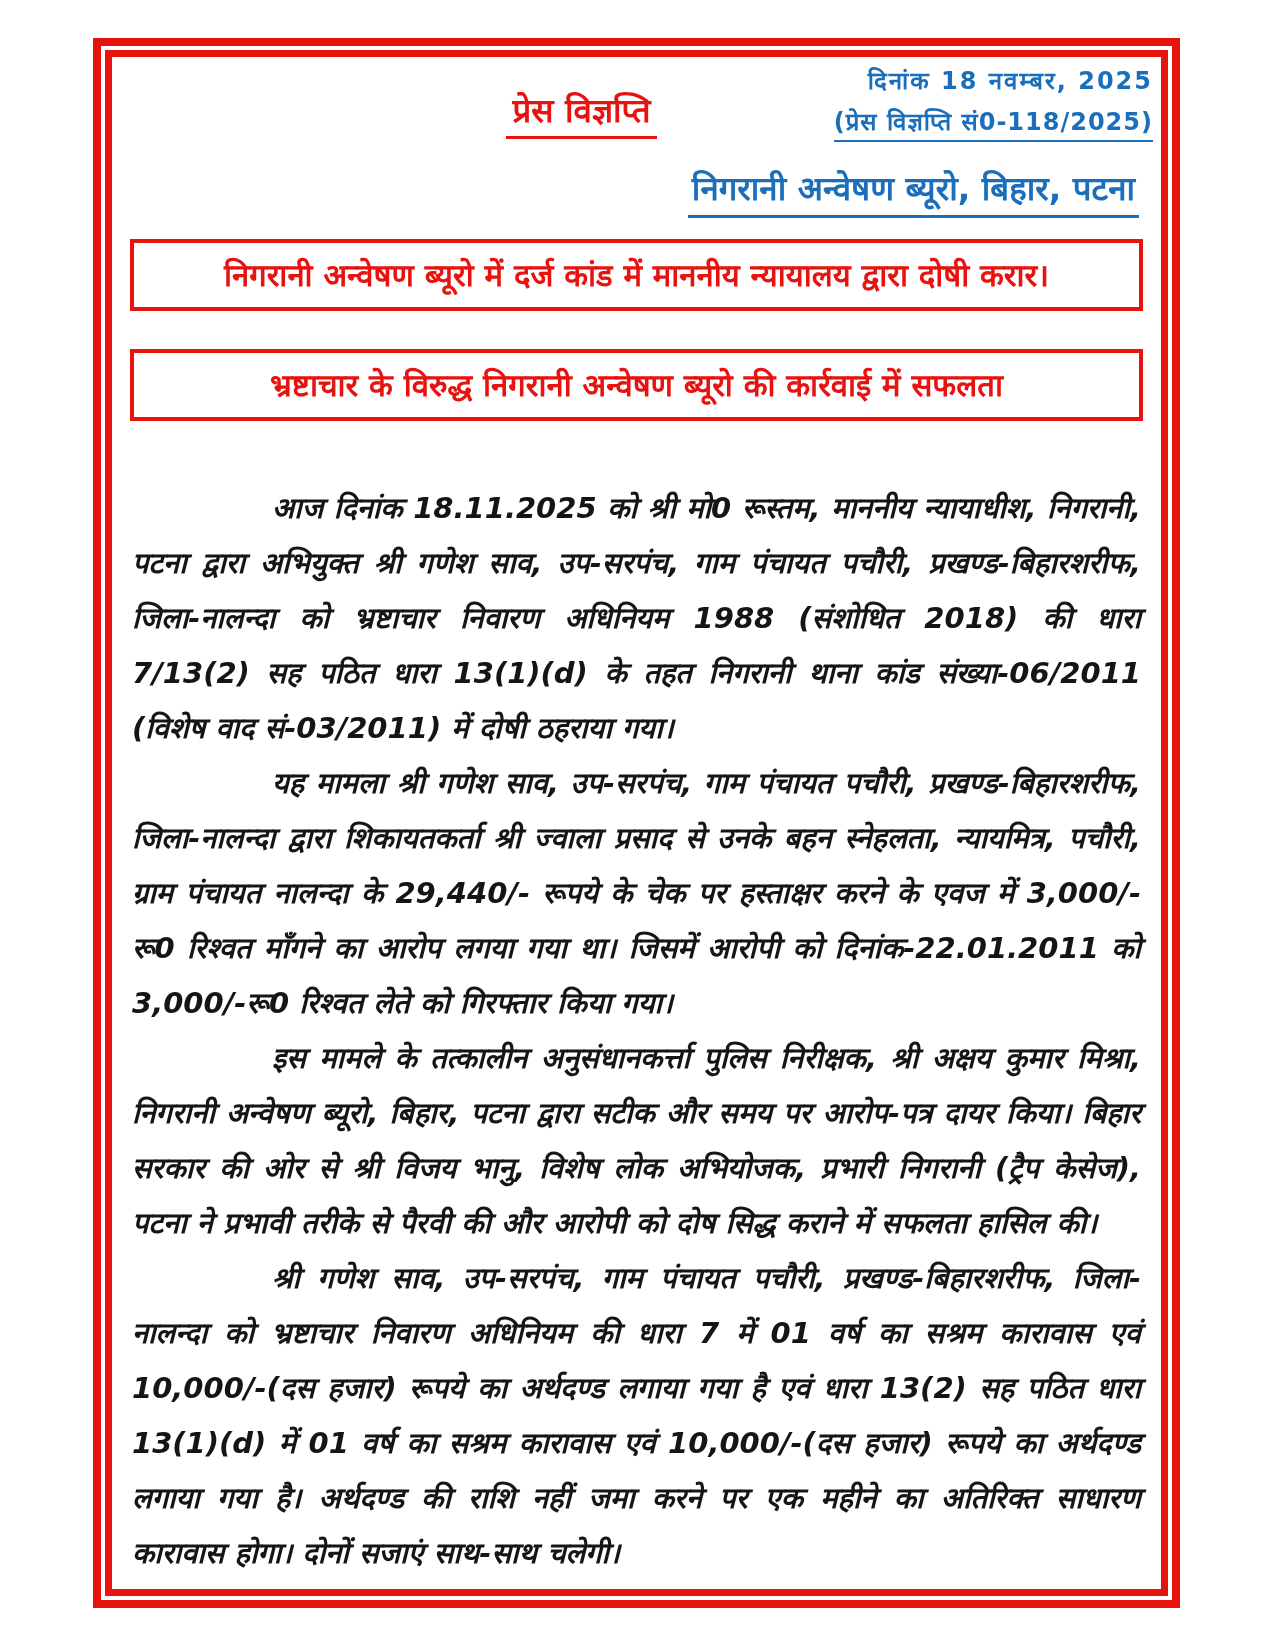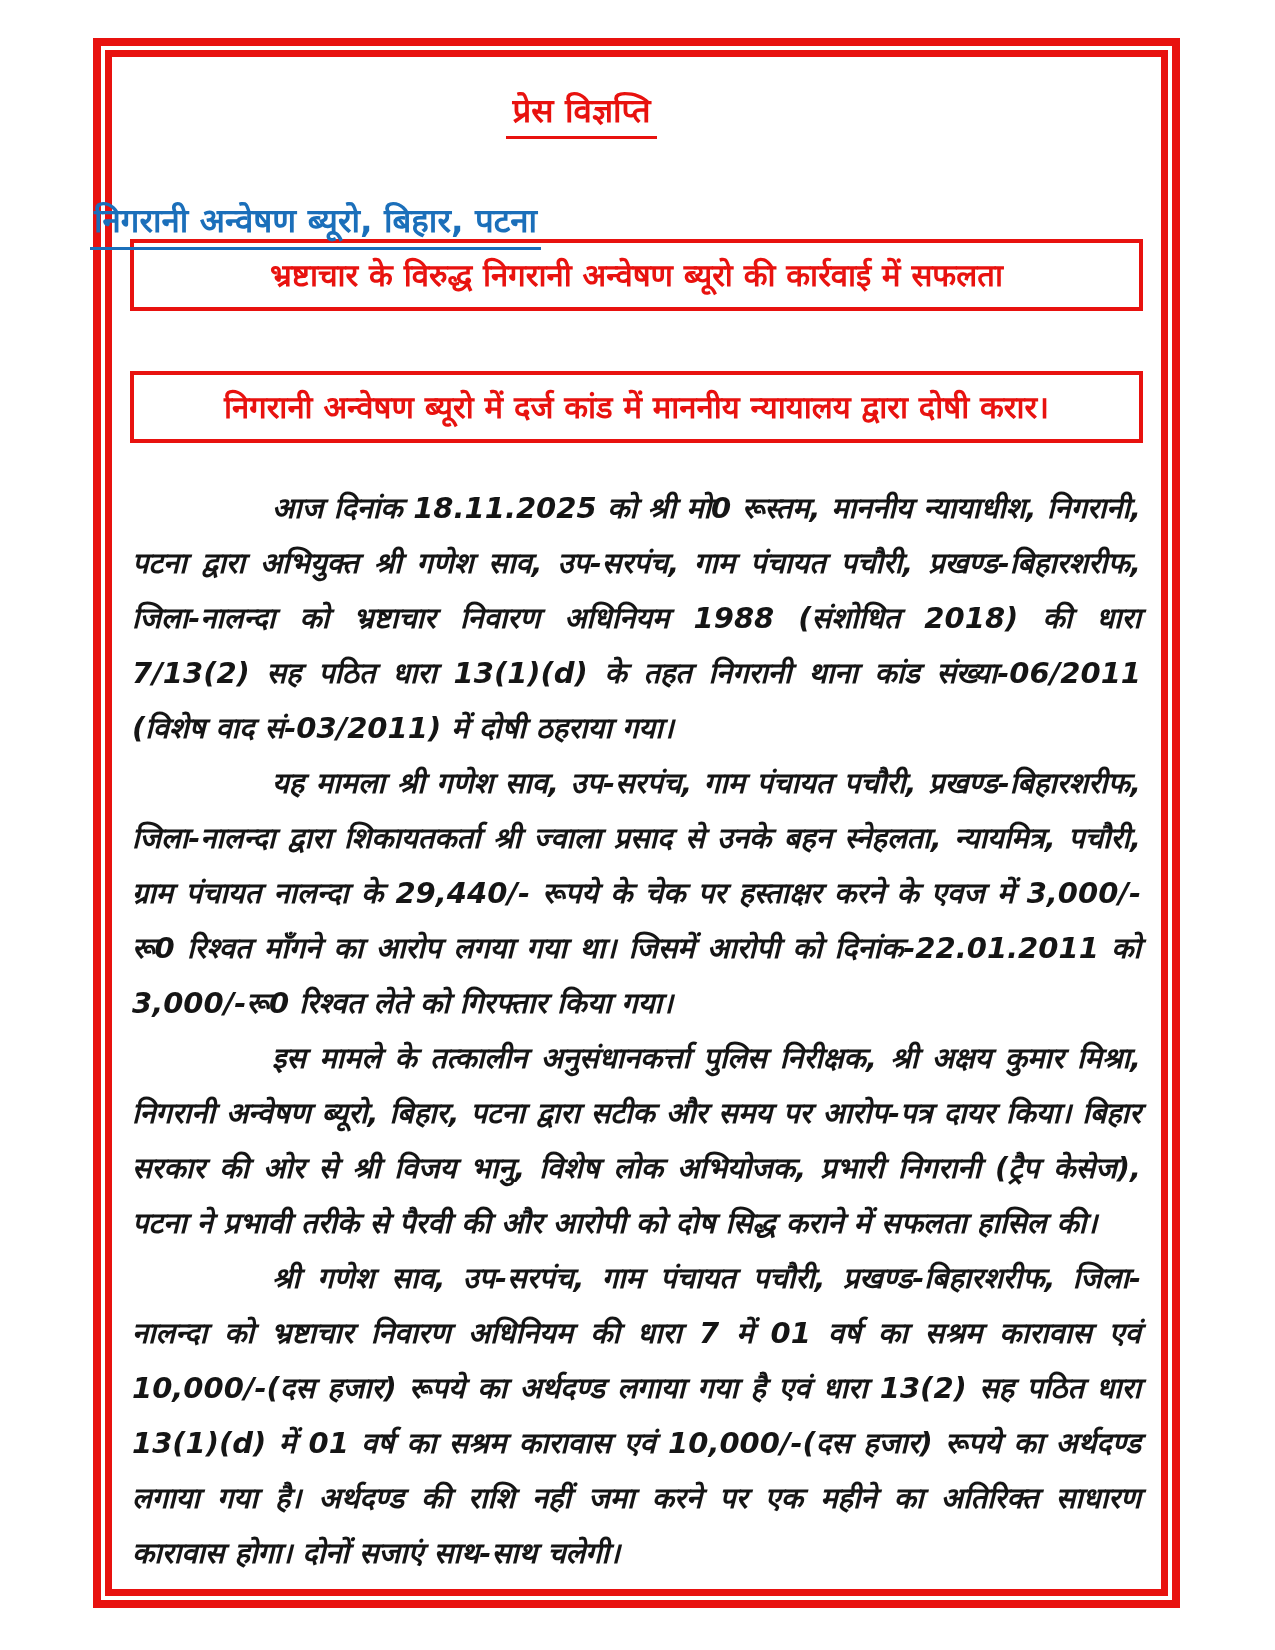--- a/index.html
+++ b/index.html
@@ -53,21 +53,21 @@
   .title-wrap { position: absolute; top: 26px; left: 0; right: 0; text-align: center; }
   .title {
     position: relative; left: -55px;
     display: inline-block;
     color: var(--red);
     font-size: 33px;
     font-weight: bold;
     border-bottom: 3px solid var(--red);
     padding: 0 6px 4px 6px;
   }
-  .bureau-wrap { position: absolute; top: 104px; left: 0; right: 0; text-align: left; margin-top: 32px; }
+  .bureau-wrap { position: absolute; top: 104px; left: 0; right: 0; text-align: right; }
   .bureau {
     position: relative; left: -22px;
     display: inline-block;
     color: var(--blue);
     font-size: 33px;
     font-weight: bold;
     border-bottom: 3px solid var(--blue);
     padding: 0 4px 5px 4px;
   }
   
@@ -98,34 +98,40 @@
 </style>
 </head>
 <body>
 
 <div class="page">
   <div class="frame-outer">
     <div class="frame-inner">
       <div class="content">
 
         <div class="header">
+          <div class="right-block">
+            <div class="date-line">दिनांक 18 नवम्बर, 2025</div>
+            <div>
+              <span class="press-no">(प्रेस विज्ञप्ति सं0-118/2025)</span>
+            </div>
+          </div>
           <div class="title-wrap">
             <span class="title">प्रेस विज्ञप्ति</span>
           </div>
           <div class="bureau-wrap">
             <span class="bureau">निगरानी अन्वेषण ब्यूरो, बिहार, पटना</span>
           </div>
         </div>
 
+        <div class="banner banner2">
+          <span>निगरानी अन्वेषण ब्यूरो में दर्ज कांड में माननीय न्यायालय द्वारा दोषी करार।</span>
+        </div>
+
         <div class="banner banner1">
           <span>भ्रष्टाचार के विरुद्ध निगरानी अन्वेषण ब्यूरो की कार्रवाई में सफलता</span>
-        </div>
-
-        <div class="banner banner2">
-          <span>निगरानी अन्वेषण ब्यूरो में दर्ज कांड में माननीय न्यायालय द्वारा दोषी करार।</span>
         </div>
 
         <div class="body">
           <p>आज दिनांक 18.11.2025 को श्री मो0 रूस्तम, माननीय न्यायाधीश, निगरानी, पटना द्वारा अभियुक्त श्री गणेश साव, उप-सरपंच, गाम पंचायत पचौरी, प्रखण्ड-बिहारशरीफ, जिला-नालन्दा को भ्रष्टाचार निवारण अधिनियम 1988 (संशोधित 2018) की धारा 7/13(2) सह पठित धारा 13(1)(d) के तहत निगरानी थाना कांड संख्या-06/2011 (विशेष वाद सं-03/2011) में दोषी ठहराया गया।</p>
           <p>यह मामला श्री गणेश साव, उप-सरपंच, गाम पंचायत पचौरी, प्रखण्ड-बिहारशरीफ, जिला-नालन्दा द्वारा शिकायतकर्ता श्री ज्वाला प्रसाद से उनके बहन स्नेहलता, न्यायमित्र, पचौरी, ग्राम पंचायत नालन्दा के 29,440/- रूपये के चेक पर हस्ताक्षर करने के एवज में 3,000/-रू0 रिश्वत माँगने का आरोप लगया गया था। जिसमें आरोपी को दिनांक-22.01.2011 को 3,000/-रू0 रिश्वत लेते को गिरफ्तार किया गया।</p>
           <p>इस मामले के तत्कालीन अनुसंधानकर्त्ता पुलिस निरीक्षक, श्री अक्षय कुमार मिश्रा, निगरानी अन्वेषण ब्यूरो, बिहार, पटना द्वारा सटीक और समय पर आरोप-पत्र दायर किया। बिहार सरकार की ओर से श्री विजय भानु, विशेष लोक अभियोजक, प्रभारी निगरानी (ट्रैप केसेज), पटना ने प्रभावी तरीके से पैरवी की और आरोपी को दोष सिद्ध कराने में सफलता हासिल की।</p>
           <p>श्री गणेश साव, उप-सरपंच, गाम पंचायत पचौरी, प्रखण्ड-बिहारशरीफ, जिला-नालन्दा को भ्रष्टाचार निवारण अधिनियम की धारा 7 में 01 वर्ष का सश्रम कारावास एवं 10,000/-(दस हजार) रूपये का अर्थदण्ड लगाया गया है एवं धारा 13(2) सह पठित धारा 13(1)(d) में 01 वर्ष का सश्रम कारावास एवं 10,000/-(दस हजार) रूपये का अर्थदण्ड लगाया गया है। अर्थदण्ड की राशि नहीं जमा करने पर एक महीने का अतिरिक्त साधारण कारावास होगा। दोनों सजाएं साथ-साथ चलेगी।</p>
         </div>
 
       </div>

